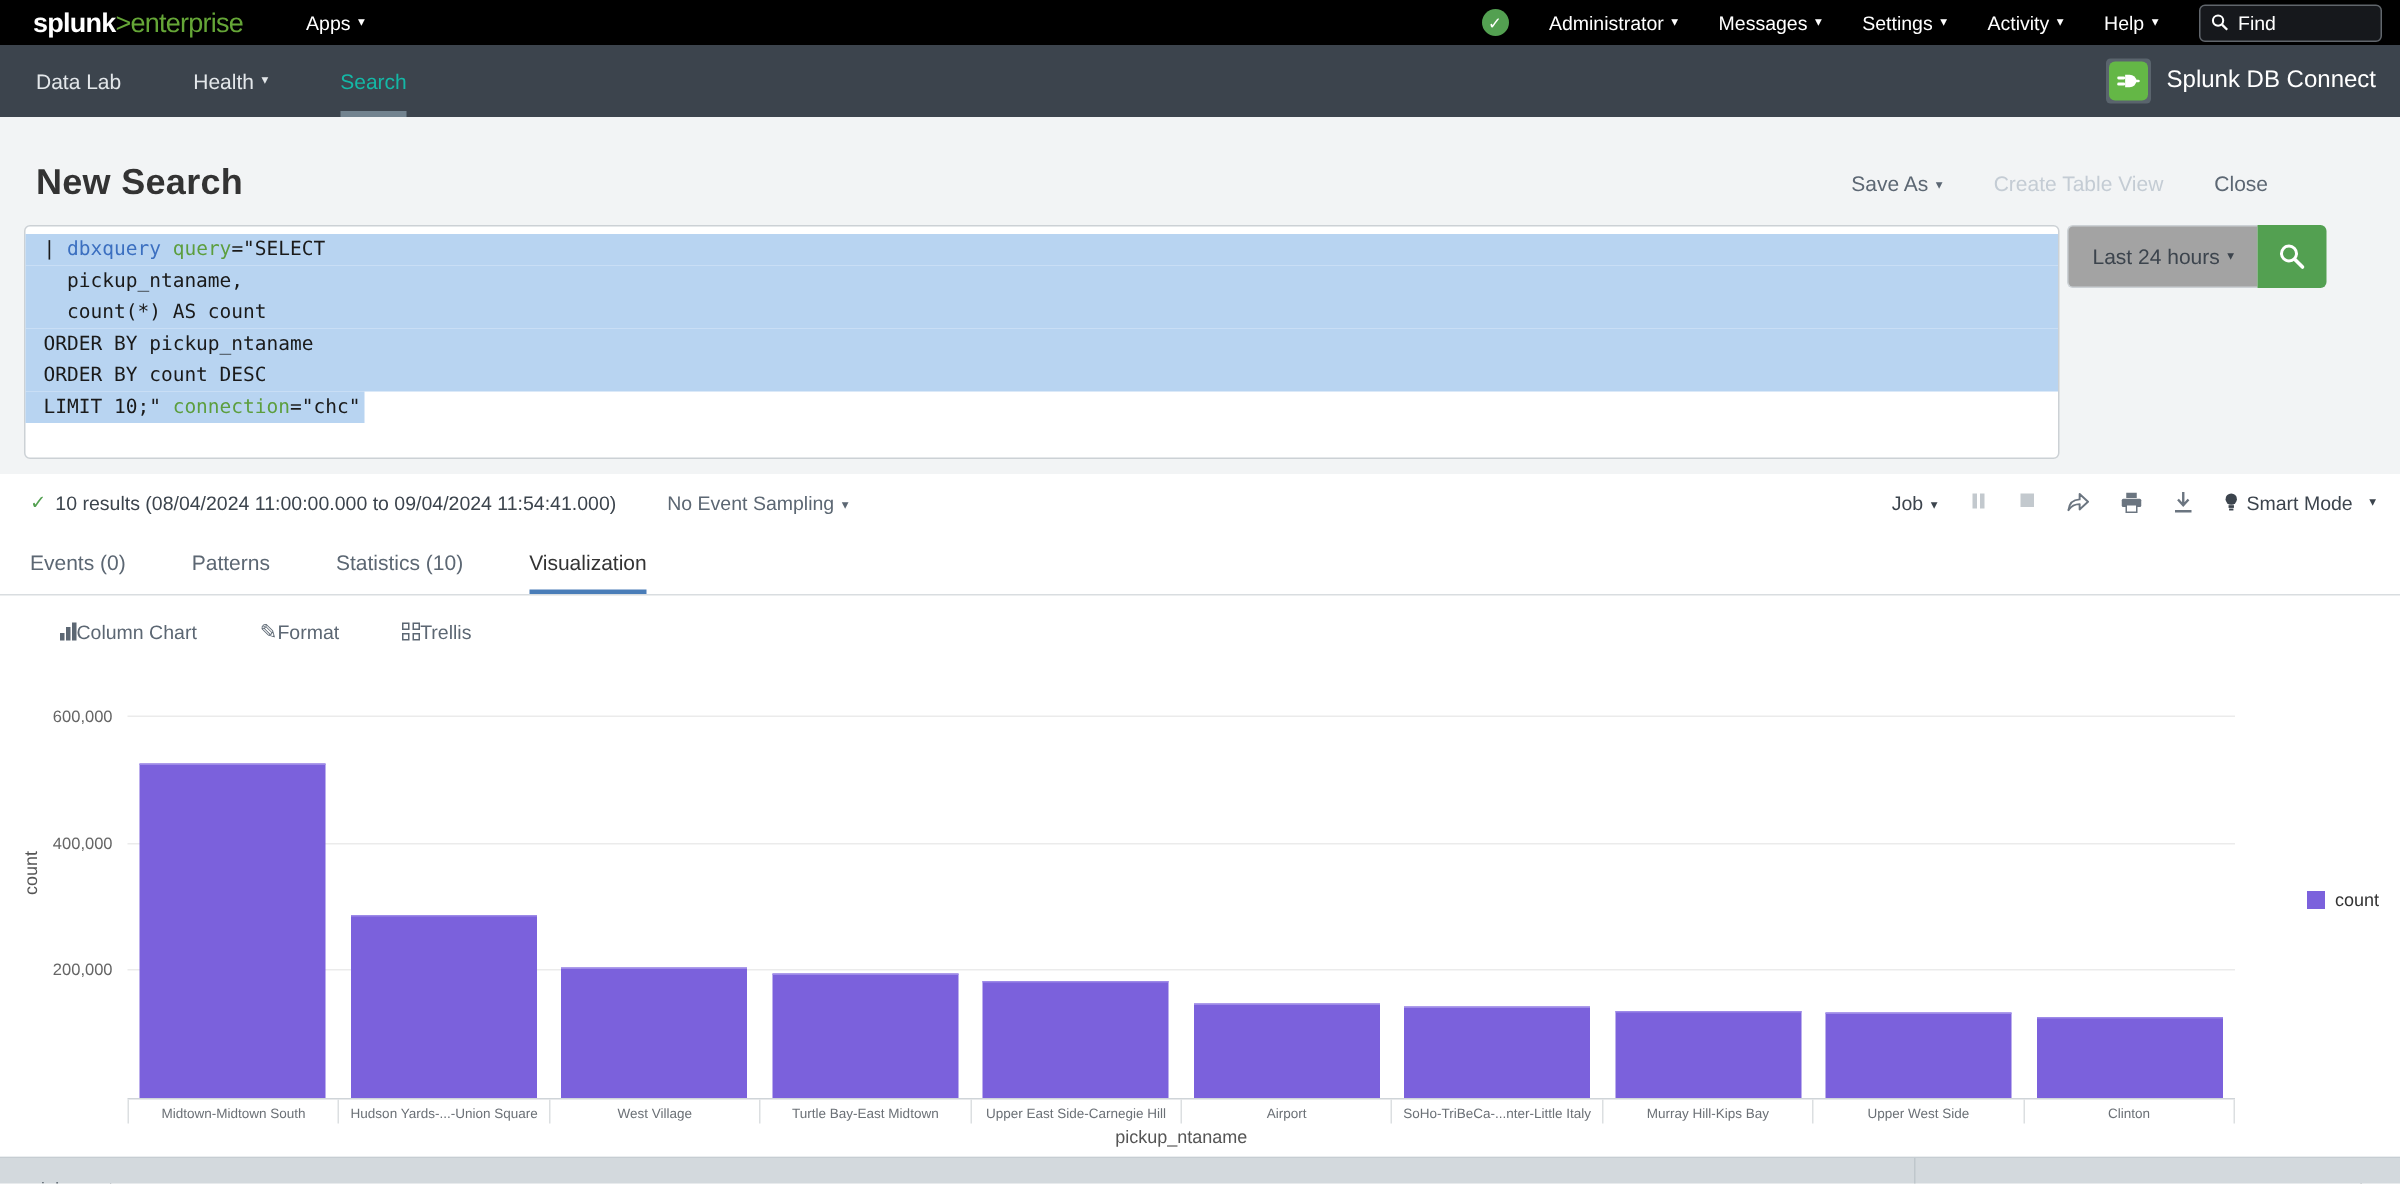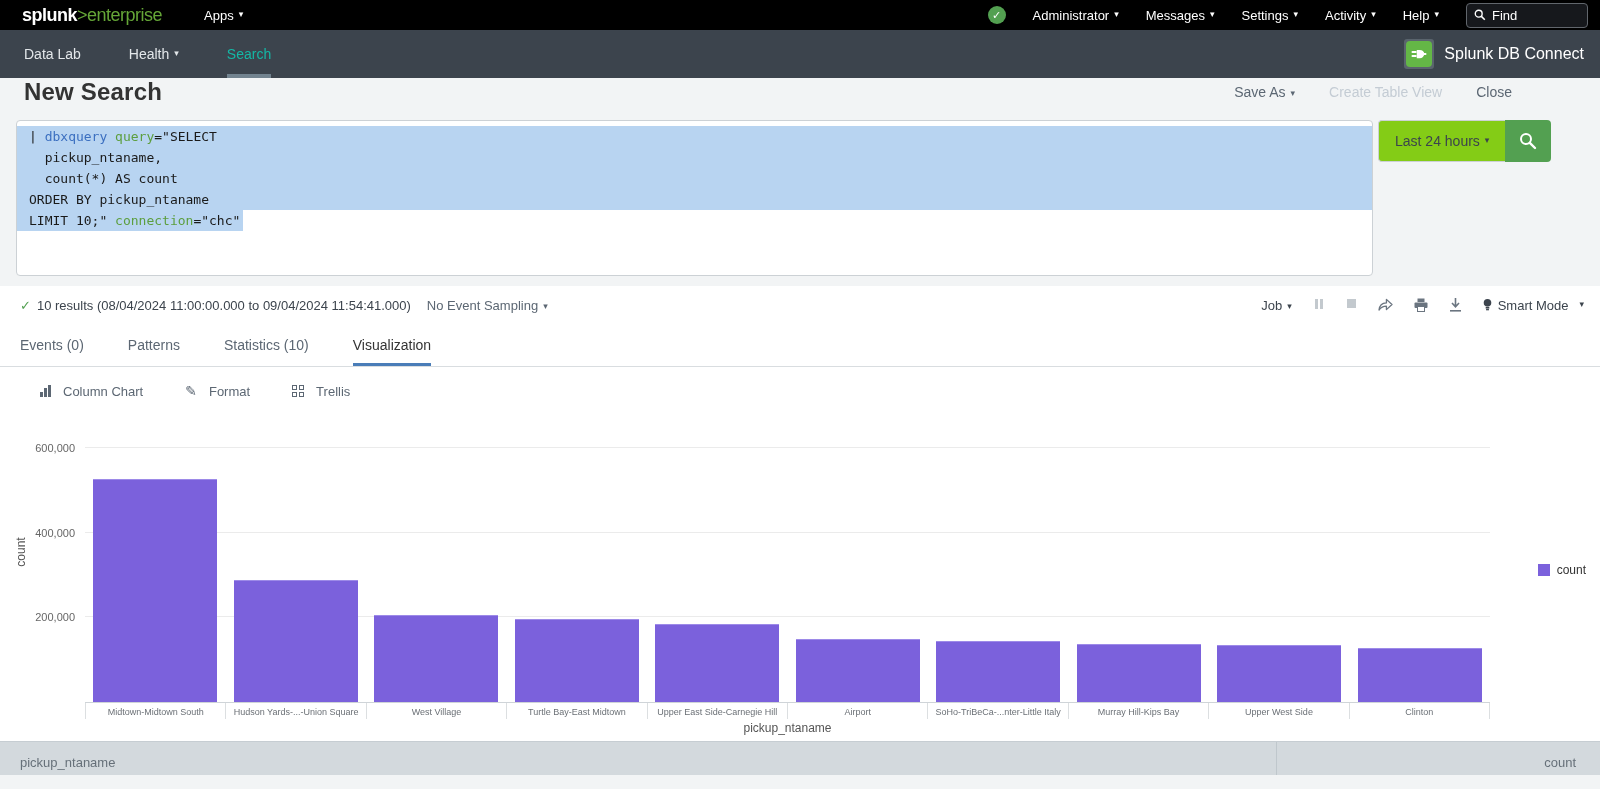--- a/index.html
+++ b/index.html
@@ -23,57 +23,57 @@
   
   .appnav{height:48px;background:#3c444d;display:flex;align-items:center;color:#e3e7ea;font-size:14px}
   .appnav-item{padding:0 24px;height:48px;display:flex;align-items:center;cursor:pointer;position:relative;white-space:nowrap}
   .appnav-item.active{color:#14b8a6}
   .appnav-item.active::after{content:"";position:absolute;left:24px;right:24px;bottom:0;height:4px;background:#72838f}
   .appnav-right{margin-left:auto;display:flex;align-items:center;gap:10px;margin-right:16px;color:#fff;font-size:16px}
   .db-tile{width:30px;height:30px;background:#5a646d;border-radius:3px;display:flex;align-items:center;justify-content:center}
   .db-tile .plug{width:26px;height:26px;background:#64b746;border-radius:4px;display:flex;align-items:center;justify-content:center}
 
   
-  .page-header{padding:0 24px 0 24px;background:#f2f4f5}
+  .page-header{padding:30px 24px 0 24px;background:#f2f4f5}
   .ph-row{display:flex;align-items:center}
   .page-title{font-size:24px;font-weight:bold;color:#333;letter-spacing:.2px}
   .ph-actions{margin-left:auto;display:flex;align-items:center;gap:34px;font-size:14px;color:#5c6773;margin-right:64px}
   .ph-link{cursor:pointer;white-space:nowrap}
   .ph-link.disabled{color:#c4ccd4;cursor:default}
 
   
   .search-row{display:flex;align-items:flex-start;padding:14px 16px 10px 16px;background:#f2f4f5}
   .query-box{width:1357px;background:#fff;border:1px solid #ccd1d5;border-radius:4px;padding:5px 0 6px 0;font-family:"DejaVu Sans Mono","Liberation Mono",monospace;font-size:13px;color:#1a1a1a;min-height:156px}
   .qline{white-space:pre;line-height:21px}
   .qsel{background:#b8d4f1;display:inline-block;min-height:21px;padding-left:12px;padding-right:3px}
   .qsel.full{display:block;width:100%}
   .q-cmd{color:#3b6fc0}
   .q-arg{color:#5c9e3e}
   .q-p{color:#1a1a1a}
-  .time-btn{margin-left:5px;height:42px;background:#84cc16;border:1px solid #ccd1d5;border-right:none;border-radius:4px 0 0 4px;display:flex;align-items:center;padding:0 16px;font-size:14px;color:#3c444d;cursor:pointer;white-space:nowrap}
+  .time-btn{margin-left:5px;height:42px;background:#a3a3a3;border:1px solid #ccd1d5;border-right:none;border-radius:4px 0 0 4px;display:flex;align-items:center;padding:0 16px;font-size:14px;color:#3c444d;cursor:pointer;white-space:nowrap}
   .go-btn{height:42px;width:46px;background:#53a051;border:none;border-radius:0 4px 4px 0;display:flex;align-items:center;justify-content:center;cursor:pointer}
 
   
   .main{background:#fff}
   .results-bar{display:flex;align-items:center;height:38px;padding:0 16px 0 20px;font-size:13px;color:#3c444d}
   .check{color:#53a051;margin-right:6px;font-size:13px}
-  .sampling{margin-left:16px;color:#5c6773;cursor:pointer}
+  .sampling{margin-left:34px;color:#5c6773;cursor:pointer}
   .rb-right{margin-left:auto;display:flex;align-items:flex-start;gap:21px;color:#5c6773}
   .rb-icon{display:flex;align-items:center;cursor:pointer}
   .rb-icon.disabled{cursor:default}
   .job-label{cursor:pointer;color:#3c444d}
   .smart{display:flex;align-items:center;gap:6px;cursor:pointer;color:#3c444d}
 
   .tabs{display:flex;align-items:stretch;height:43px;border-bottom:1px solid #d9dde0;padding-left:20px;gap:44px;font-size:14px;color:#5c6773}
   .tab{display:flex;align-items:center;cursor:pointer;position:relative;white-space:nowrap}
   .tab.active{color:#333;font-weight:normal}
   .tab.active::after{content:"";position:absolute;left:0;right:0;bottom:0;height:3px;background:#4a7db8}
 
   .viz-controls{display:flex;align-items:center;height:48px;padding-left:40px;gap:42px;font-size:13px;color:#5c6773}
-  .viz-btn{display:flex;align-items:center;gap:12px;cursor:pointer;white-space:nowrap}
+  .viz-btn{display:flex;align-items:center;gap:0;cursor:pointer;white-space:nowrap}
   .mini-bars{display:flex;align-items:flex-end;gap:1px;height:12px}
   .mini-bars i{width:3px;background:#5c6773;display:block}
   .trellis-grid{display:grid;grid-template-columns:5px 5px;grid-gap:2px}
   .trellis-grid i{width:5px;height:5px;border:1px solid #5c6773;display:block}
   .pencil{font-size:14px}
 
   
   .chart-section{position:relative;height:326px;background:#fff}
   .plot{position:absolute;left:85px;top:33px;width:1405px;height:255px;border-bottom:1px solid #cfd4d8}
   .gridline{position:absolute;left:0;right:0;height:1px;background:#ebebeb}
@@ -181,20 +181,21 @@
     </div>
   </div>
 </div>
 
 <div class="search-row">
   <div class="query-box">
       <div class="qline"><span class="qsel full"><span class="q-p">| </span><span class="q-cmd">dbxquery</span><span class="q-p"> </span><span class="q-arg">query</span><span class="q-p">="SELECT</span></span></div>
       <div class="qline"><span class="qsel full"><span class="q-p">  pickup_ntaname,</span></span></div>
       <div class="qline"><span class="qsel full"><span class="q-p">  count(*) AS count</span></span></div>
       <div class="qline"><span class="qsel full"><span class="q-p">ORDER BY pickup_ntaname</span></span></div>
+      <div class="qline"><span class="qsel full"><span class="q-p">ORDER BY count DESC</span></span></div>
       <div class="qline"><span class="qsel"><span class="q-p">LIMIT 10;" </span><span class="q-arg">connection</span><span class="q-p">="chc"</span></span></div>
     </div>
   <div class="time-btn">
     <span>Last 24 hours</span>
       <span class="caret">▾</span>
   </div>
   <button class="go-btn">
     <span>
       <svg width="18" height="18" viewBox="0 0 18 18">
           <circle cx="7" cy="7" r="5" fill="none" stroke="#fff" stroke-width="2"></circle>

